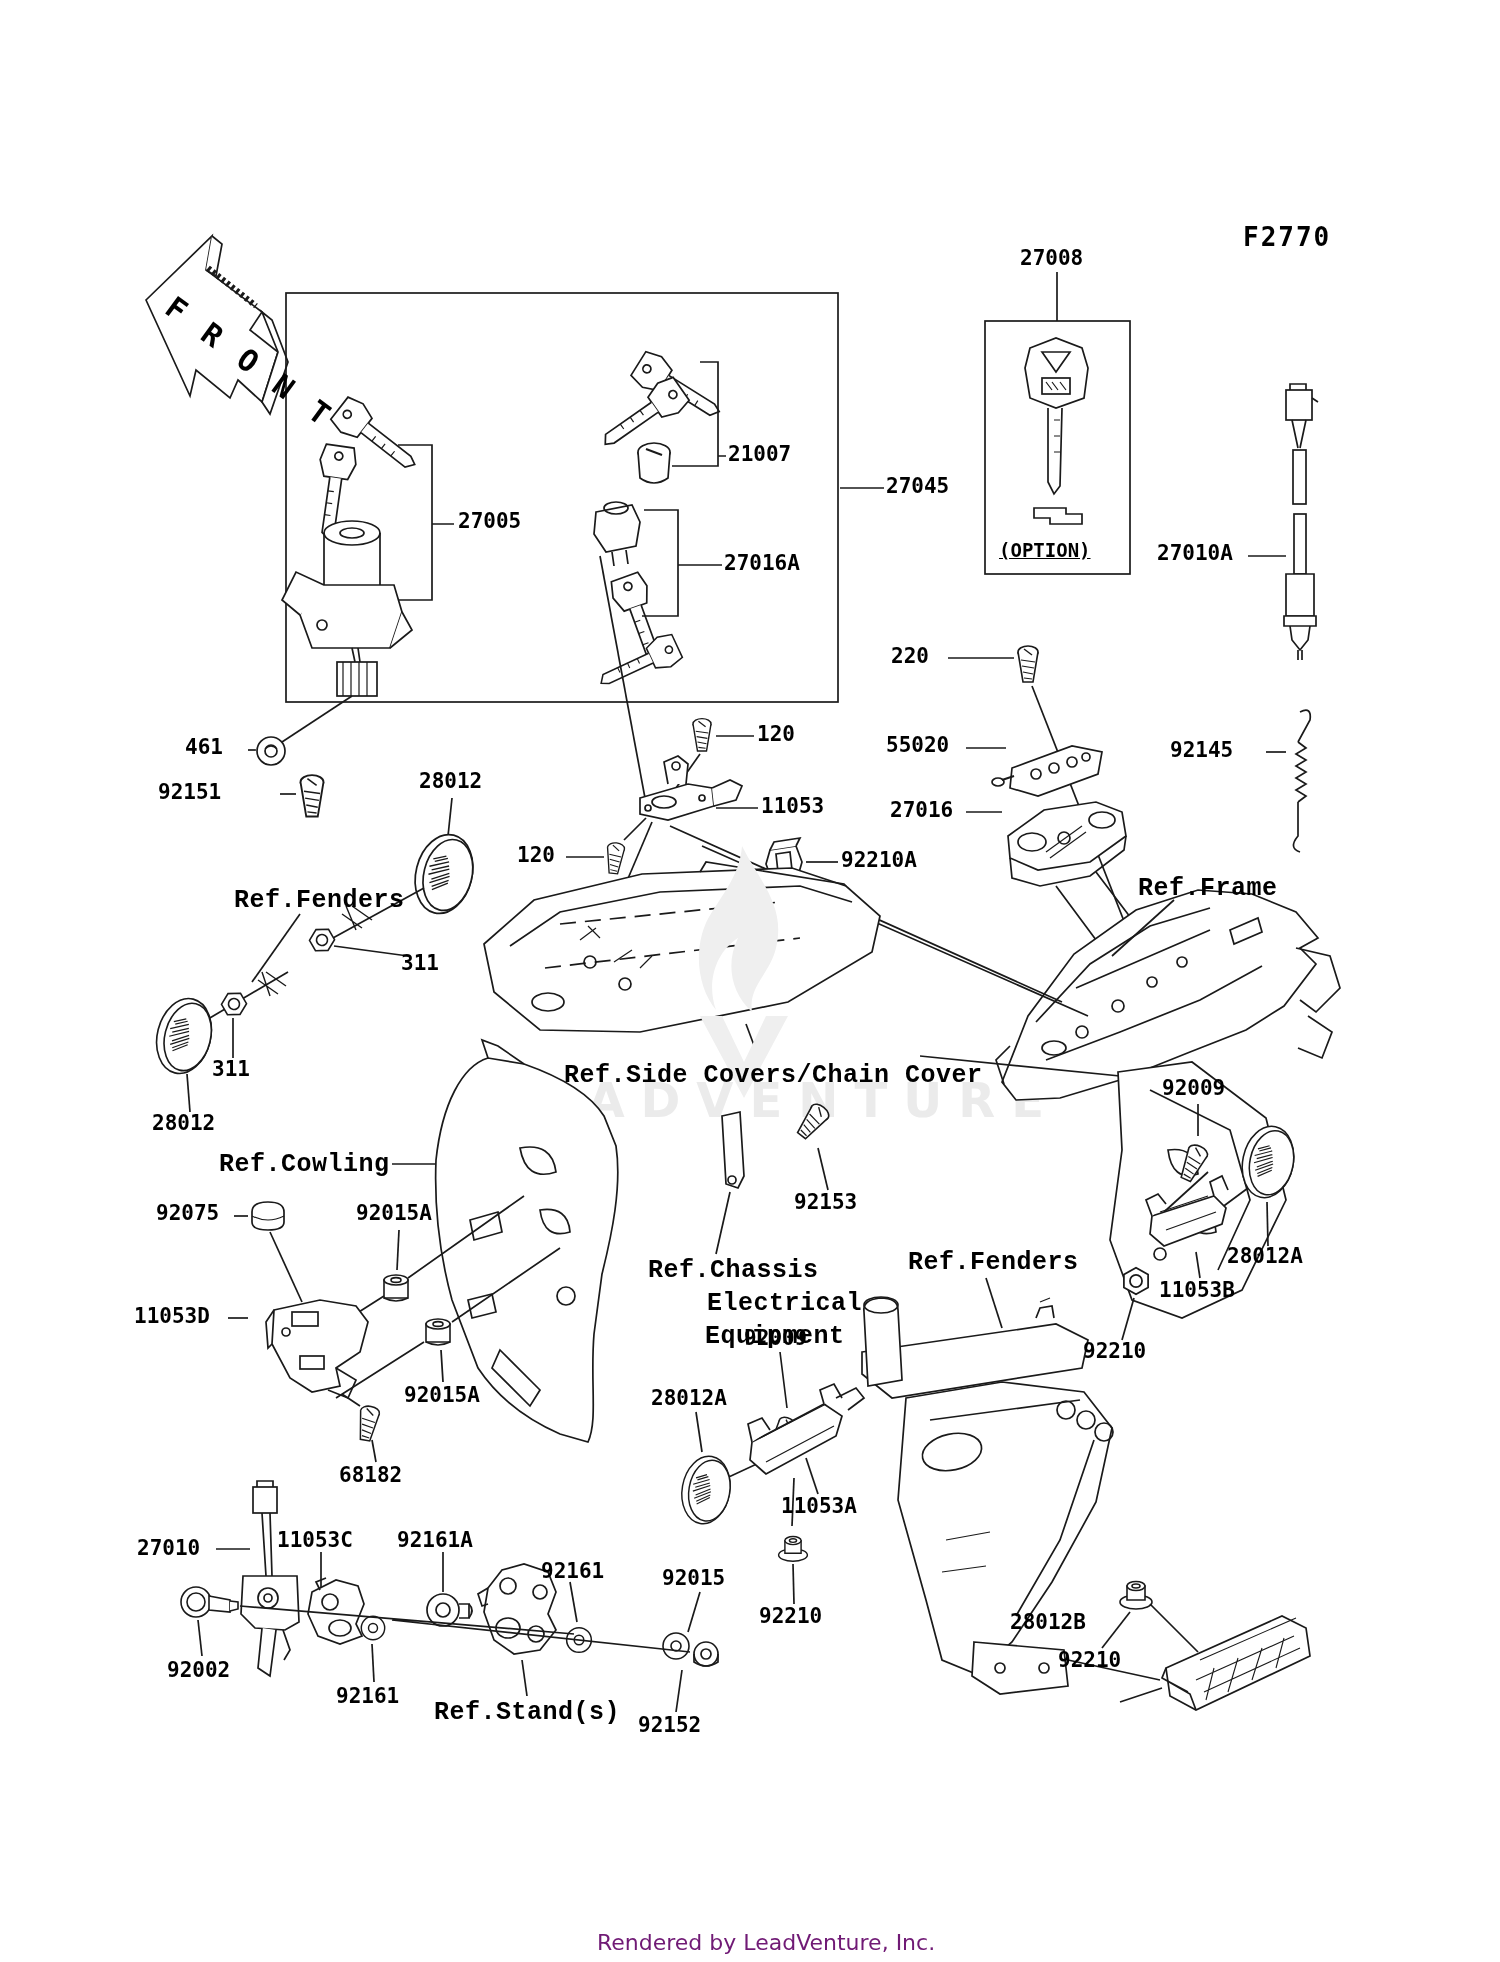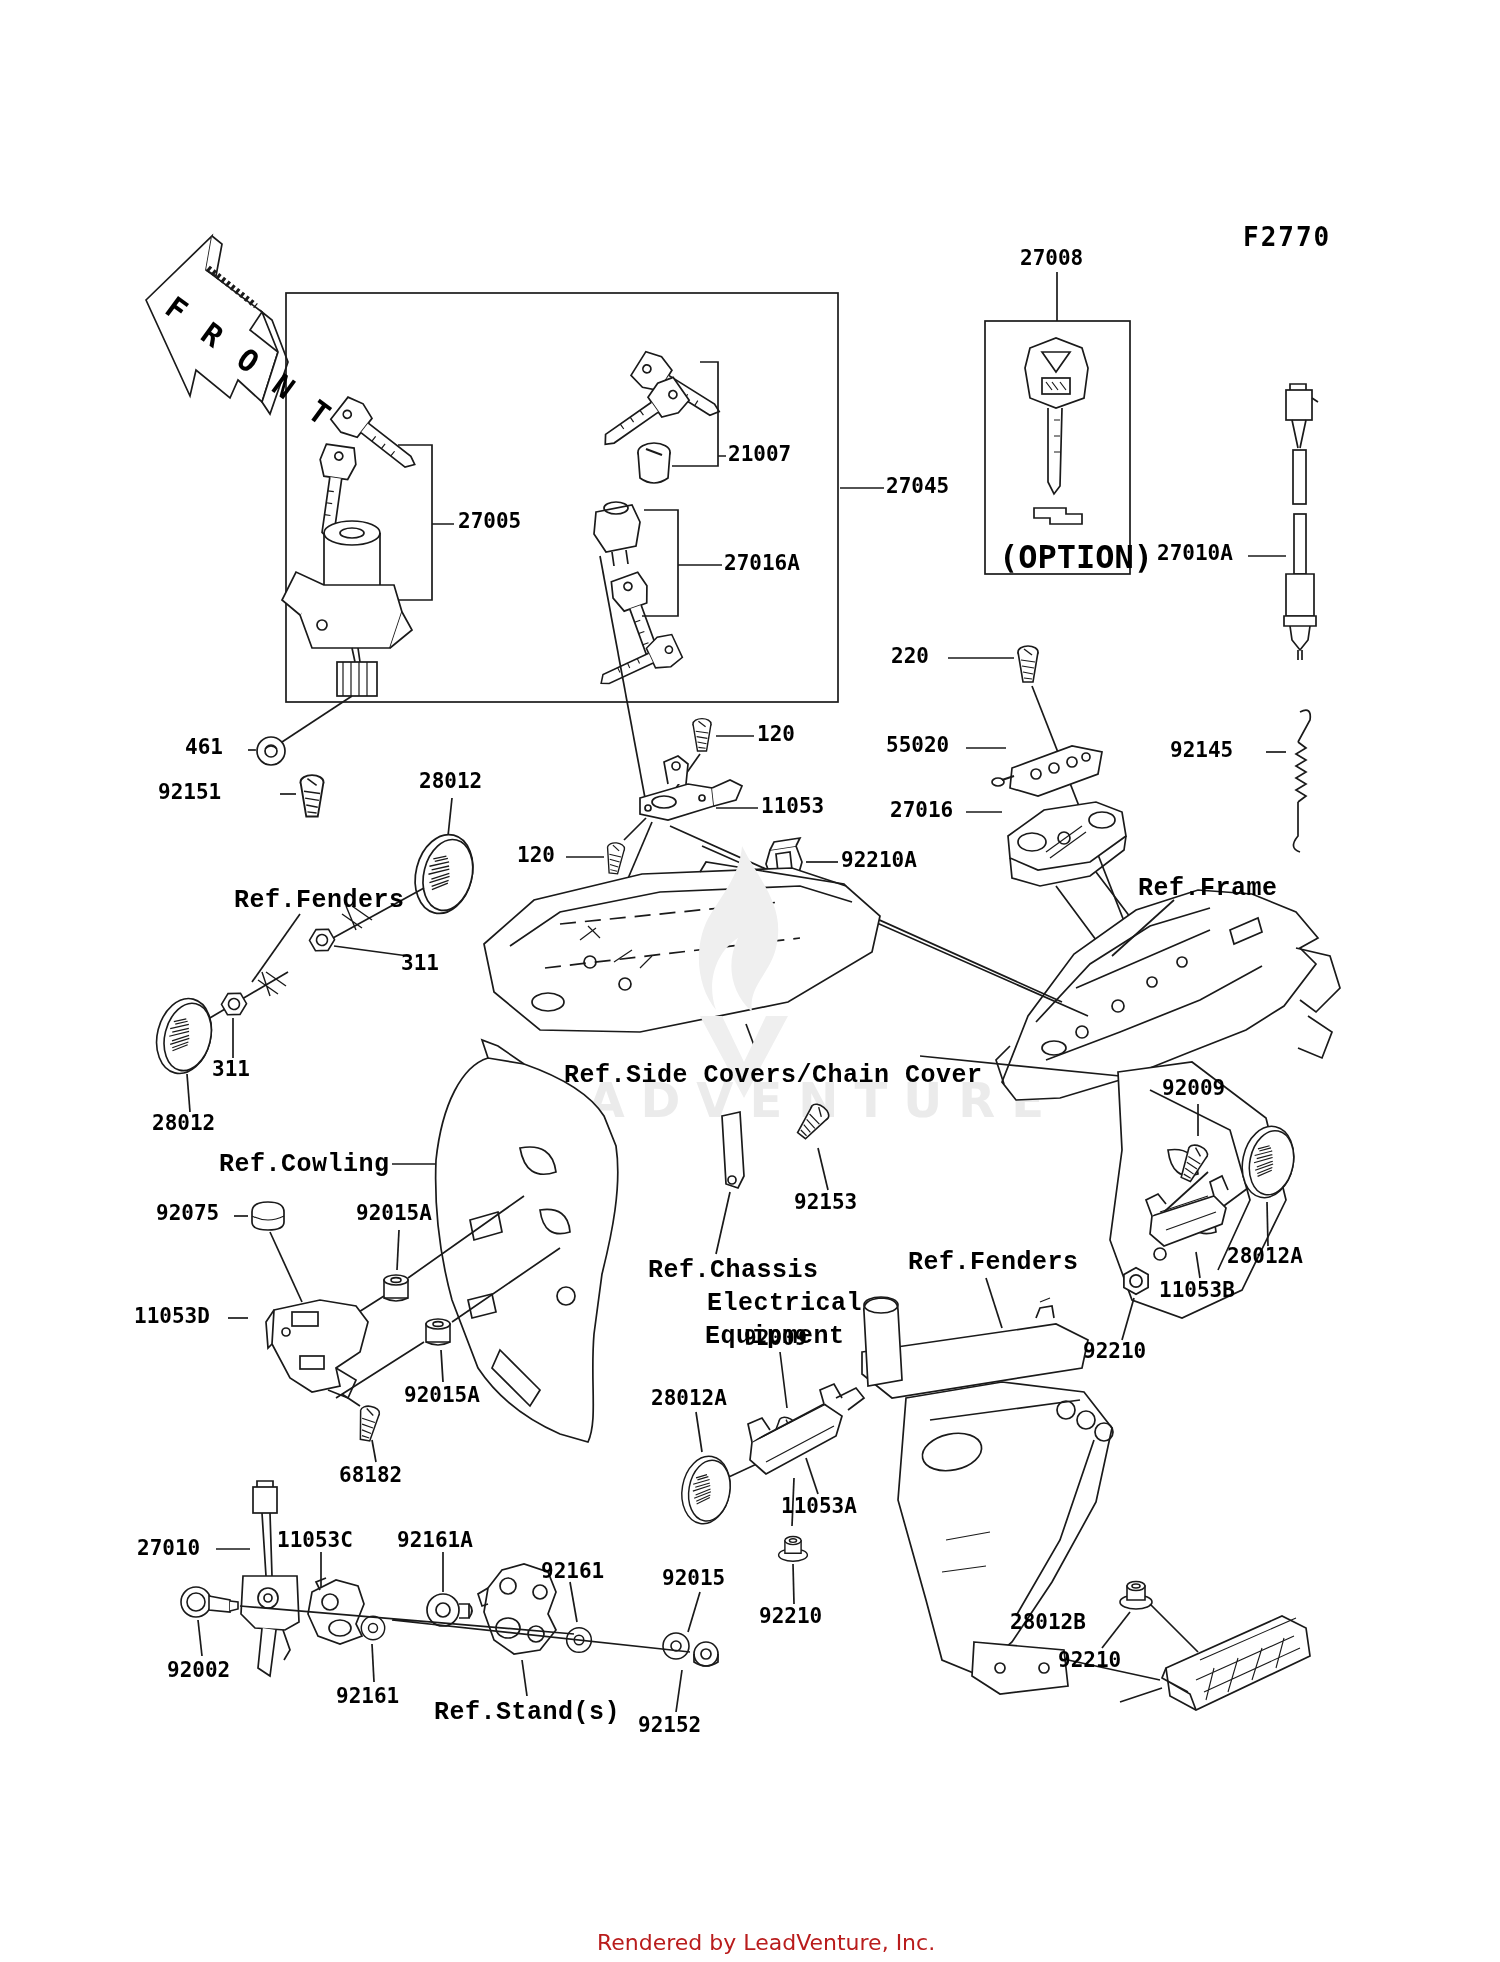--- a/index.html
+++ b/index.html
@@ -1,26 +1,26 @@
 <!DOCTYPE html>
 <html><head>
 <meta charset="utf-8">
 <style>
   html,body{margin:0;padding:0;background:#fff;}
   #page{position:relative;width:1500px;height:1962px;background:#fff;overflow:hidden;
         font-family:"DejaVu Sans Mono",monospace;}
   .lbl{position:absolute;font-family:"DejaVu Sans Mono",monospace;font-weight:bold;
        font-size:21px;line-height:1;color:#000;white-space:nowrap;letter-spacing:0px;}
   .ref{font-size:25px;letter-spacing:0.5px;font-family:Liberation Mono, monospace;}
-  .opt{font-size:32px;}
+  .opt{font-size:19px;text-decoration:underline;}
   .fig{font-size:26px;letter-spacing:2px;}
   .wm-text{position:absolute;left:492px;top:1072px;font-family:"DejaVu Sans",sans-serif;
        font-weight:bold;font-size:48px;letter-spacing:16px;color:#ebebeb;}
   .footer{position:absolute;left:597px;top:1930px;font-family:"DejaVu Sans",sans-serif;
-       font-size:22px;color:#b91c1c;letter-spacing:0px;}
+       font-size:22px;color:#701a75;letter-spacing:0px;}
   svg{position:absolute;left:0;top:0;}
   .front-text{font-family:"DejaVu Sans Mono",monospace;font-weight:bold;font-size:30px;fill:#000;}
 </style>
 </head>
 <body>
 
 <div id="page">
 
   <div class="wm-text">LEADVENTURE</div>
 

